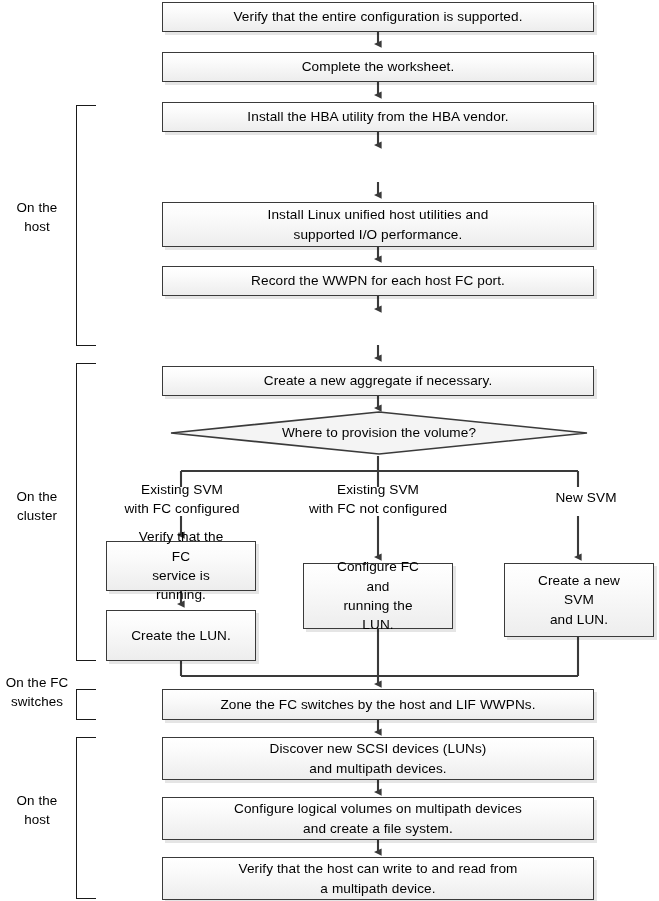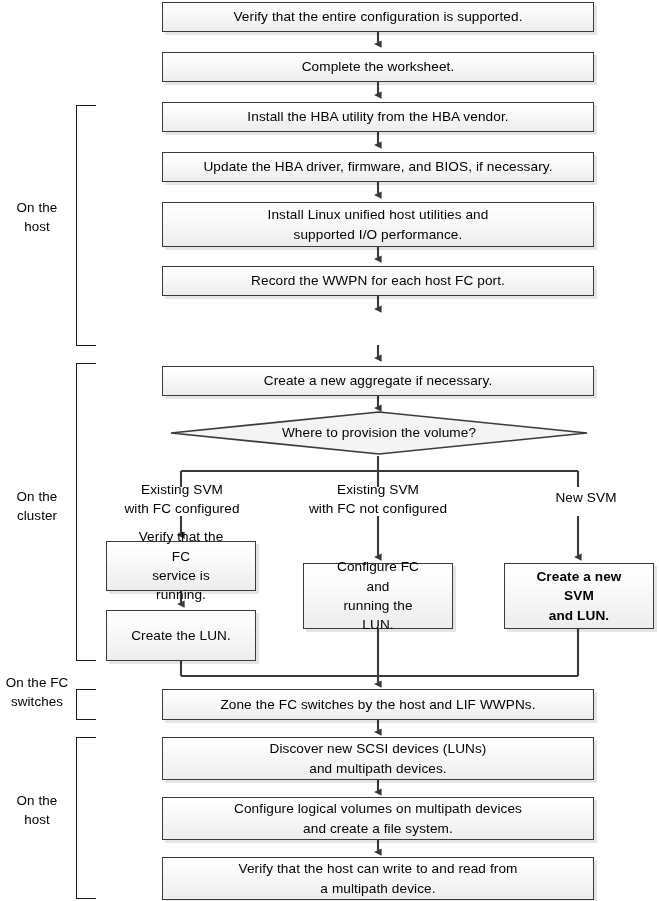--- a/index.html
+++ b/index.html
@@ -150,21 +150,20 @@
 switches</div>
   <div class="lane-label" style="left:2px; top:791px; width:70px;">On the
 host</div>
 
   <div class="pbox" style="left:162px; top:2px; width:432px; height:30px;">Verify that the entire configuration is supported.</div>
 
   <div class="pbox" style="left:162px; top:52px; width:432px; height:30px;">Complete the worksheet.</div>
 
   <div class="pbox" style="left:162px; top:102px; width:432px; height:30px;">Install the HBA utility from the HBA vendor.</div>
 
-  <div class="pbox" style="left:162px; top:152px; width:432px; height:30px;">Update the HBA driver, firmware, and BIOS, if necessary.</div>
 
   <div class="pbox" style="left:162px; top:202px; width:432px; height:45px;">Install Linux unified host utilities and
 supported I/O performance.</div>
 
   <div class="pbox" style="left:162px; top:266px; width:432px; height:30px;">Record the WWPN for each host FC port.</div>
 
 
   <div class="pbox" style="left:162px; top:366px; width:432px; height:30px;">Create a new aggregate if necessary.</div>
 
   <div class="diamond-wrap" style="left:168px; top:409px; width:422px; height:47px;">
@@ -183,21 +182,21 @@
   <div class="blabel" style="left:520px; top:488px; width:132px;">New SVM</div>
 
   <div class="pbox" style="left:106px; top:541px; width:150px; height:50px;">Verify that the FC
 service is running.</div>
 
   <div class="pbox" style="left:106px; top:610px; width:150px; height:51px;">Create the LUN.</div>
 
   <div class="pbox" style="left:303px; top:563px; width:150px; height:66px;">Configure FC and
 running the LUN.</div>
 
-  <div class="pbox" style="left:504px; top:563px; width:150px; height:66px;font-weight:bold;">Create a new SVM
+  <div class="pbox" style="left:504px; top:563px; width:150px; height:74px;">Create a new SVM
 and LUN.</div>
 
   <div class="pbox" style="left:162px; top:689px; width:432px; height:31px;">Zone the FC switches by the host and LIF WWPNs.</div>
 
   <div class="pbox" style="left:162px; top:737px; width:432px; height:43px;">Discover new SCSI devices (LUNs)
 and multipath devices.</div>
 
   <div class="pbox" style="left:162px; top:797px; width:432px; height:43px;">Configure logical volumes on multipath devices
 and create a file system.</div>
 

